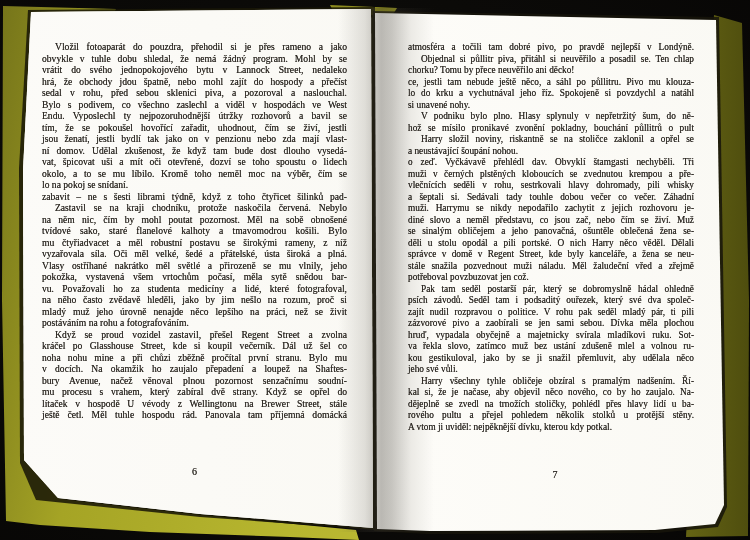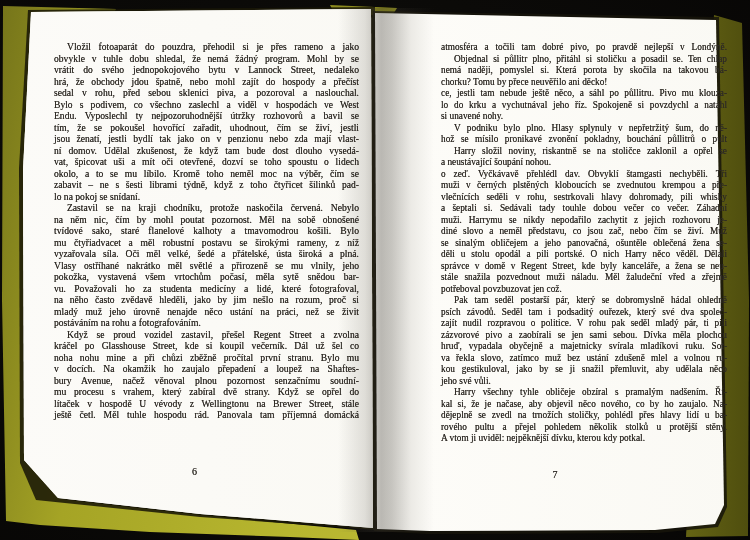--- a/index.html
+++ b/index.html
@@ -41,23 +41,23 @@
   .page-right{
     background:linear-gradient(to right,#c6c4bd 0%,#dcdad3 3%,#eeece6 8%,#f8f7f2 18%,#fdfcf8 55%,#faf9f4 100%);
     clip-path:polygon(375px 13px,716px 20px,724px 505px,715px 524px,655px 530px,430px 531px,377px 529px);
   }
   .gutter-shadow{
     left:338px;top:8px;width:96px;height:524px;position:absolute;
     background:linear-gradient(to right,rgba(80,75,65,0) 0%,rgba(80,75,65,0.16) 28%,
       rgba(58,54,46,0.34) 45%,rgba(58,54,46,0.28) 56%,rgba(80,75,65,0.10) 76%,rgba(80,75,65,0) 100%);
   }
   
-  .text-block{position:absolute;color:#2e2a25;text-shadow:0 0 0.5px rgba(46,42,37,0.85);margin-left:12px;}
+  .text-block{position:absolute;color:#2e2a25;text-shadow:0 0 0.5px rgba(46,42,37,0.85);}
   .text-left{left:42px;top:41px;width:305px;font-size:9.6px;line-height:11.5px;}
-  .text-right{left:429px;top:42px;width:286px;font-size:9.3px;line-height:11.5px;}
+  .text-right{left:408px;top:42px;width:286px;font-size:9.3px;line-height:11.5px;}
   .line{height:11.5px;text-align:justify;text-align-last:justify;}
   .line.noflush{text-align-last:left;}
   .line.indent{text-indent:13px;}
   .pageno{position:absolute;color:#2e2a25;font-size:10px;text-align:center;
     text-shadow:0 0 0.5px rgba(46,42,37,0.85);}
   .pageno-left{left:42px;width:305px;top:466px;}
   .pageno-right{left:412px;width:286px;top:469px;}
 </style>
 </head>
 <body>
@@ -81,46 +81,45 @@
       <div class="line">vrátit do svého jednopokojového bytu v Lannock Street, nedaleko</div>
       <div class="line">hrá, že obchody jdou špatně, nebo mohl zajít do hospody a přečíst</div>
       <div class="line">sedal v rohu, před sebou sklenici piva, a pozoroval a naslouchal.</div>
       <div class="line">Bylo s podivem, co všechno zaslechl a viděl v hospodách ve West</div>
       <div class="line">Endu. Vyposlechl ty nejpozoruhodnější útržky rozhovorů a bavil se</div>
       <div class="line">tím, že se pokoušel hovořící zařadit, uhodnout, čím se živí, jestli</div>
       <div class="line">jsou ženatí, jestli bydlí tak jako on v penzionu nebo zda mají vlast-</div>
       <div class="line">ní domov. Udělal zkušenost, že když tam bude dost dlouho vysedá-</div>
       <div class="line">vat, špicovat uši a mít oči otevřené, dozví se toho spoustu o lidech</div>
       <div class="line">okolo, a to se mu líbilo. Kromě toho neměl moc na výběr, čím se</div>
+      <div class="line noflush">lo na pokoj se snídaní.</div>
       <div class="line">zabavit – ne s šesti librami týdně, když z toho čtyřicet šilinků pad-</div>
-      <div class="line noflush">lo na pokoj se snídaní.</div>
       <div class="line indent">Zastavil se na kraji chodníku, protože naskočila červená. Nebylo</div>
       <div class="line">na něm nic, čím by mohl poutat pozornost. Měl na sobě obnošené</div>
       <div class="line">tvídové sako, staré flanelové kalhoty a tmavomodrou košili. Bylo</div>
       <div class="line">mu čtyřiadvacet a měl robustní postavu se širokými rameny, z níž</div>
       <div class="line">vyzařovala síla. Oči měl velké, šedé a přátelské, ústa široká a plná.</div>
       <div class="line">Vlasy ostříhané nakrátko měl světlé a přirozeně se mu vlnily, jeho</div>
       <div class="line">pokožka, vystavená všem vrtochům počasí, měla sytě snědou bar-</div>
       <div class="line">vu. Považovali ho za studenta medicíny a lidé, které fotografoval,</div>
       <div class="line">na něho často zvědavě hleděli, jako by jim nešlo na rozum, proč si</div>
-      <div class="line">mladý muž jeho úrovně nenajde něco ustání na práci, než se živit</div>
+      <div class="line">mladý muž jeho úrovně nenajde něco lepšího na práci, než se živit</div>
       <div class="line noflush">postáváním na rohu a fotografováním.</div>
       <div class="line indent">Když se proud vozidel zastavil, přešel Regent Street a zvolna</div>
       <div class="line">kráčel po Glasshouse Street, kde si koupil večerník. Dál už šel co</div>
       <div class="line">noha nohu mine a při chůzi zběžně pročítal první stranu. Bylo mu</div>
       <div class="line">v docích. Na okamžik ho zaujalo přepadení a loupež na Shaftes-</div>
       <div class="line">bury Avenue, načež věnoval plnou pozornost senzačnímu soudní-</div>
       <div class="line">mu procesu s vrahem, který zabíral dvě strany. Když se opřel do</div>
       <div class="line">lítaček v hospodě U vévody z Wellingtonu na Brewer Street, stále</div>
       <div class="line">ještě četl. Měl tuhle hospodu rád. Panovala tam příjemná domácká</div>
     </div>
   <div class="text-block text-right">
       <div class="line">atmosféra a točili tam dobré pivo, po pravdě nejlepší v Londýně.</div>
-      <div class="line indent">Objednal si půllitr plno, přitáhl si stoličku a posadil se. Ten chlap</div>
-      <div class="line">nemá naději, pomyslel si. Která porota by skočila na takovou bá-</div>
+      <div class="line indent">Objednal si půllitr piva, přitáhl si neuvěřilo a posadil se. Ten chlap</div>
       <div class="line noflush">chorku? Tomu by přece neuvěřilo ani děcko!</div>
       <div class="line">ce, jestli tam nebude ještě něco, a sáhl po půllitru. Pivo mu klouza-</div>
       <div class="line">lo do krku a vychutnával jeho říz. Spokojeně si povzdychl a natáhl</div>
       <div class="line noflush">si unavené nohy.</div>
       <div class="line indent">V podniku bylo plno. Hlasy splynuly v nepřetržitý šum, do ně-</div>
       <div class="line">hož se mísilo pronikavé zvonění pokladny, bouchání půllitrů o pult</div>
       <div class="line indent">Harry složil noviny, riskantně se na stoličce zaklonil a opřel se</div>
       <div class="line noflush">a neustávající šoupání nohou.</div>
       <div class="line">o zeď. Vyčkávavě přehlédl dav. Obvyklí štamgasti nechyběli. Tři</div>
       <div class="line">muži v černých plstěných kloboucích se zvednutou krempou a pře-</div>

